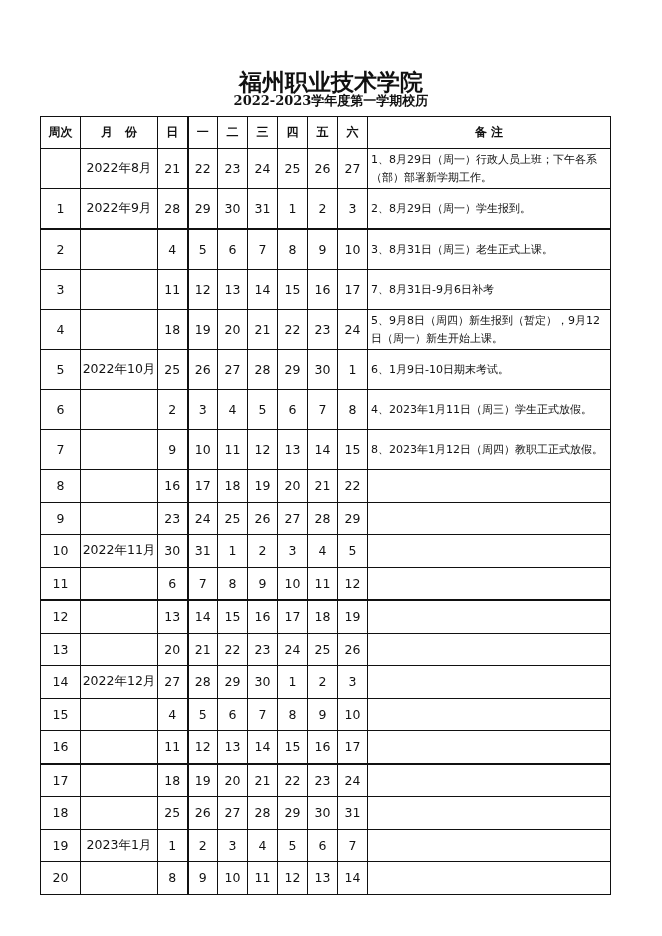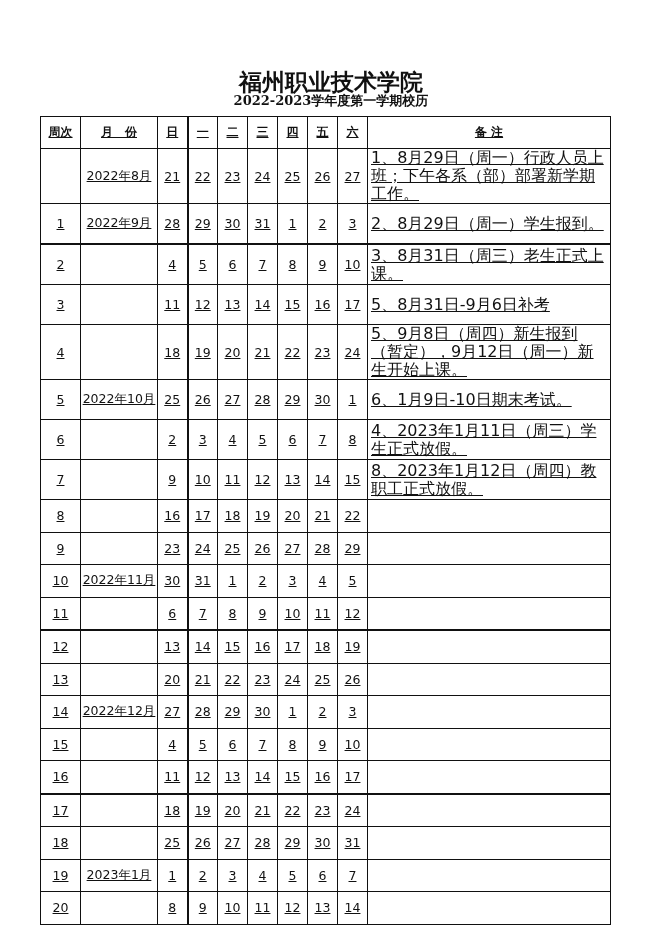--- a/index.html
+++ b/index.html
@@ -1,23 +1,23 @@
 <!DOCTYPE html>
 <html><head>
 <meta charset="utf-8">
 <style>
   html, body { margin:0; padding:0; background:#ffffff; }
   body { width:662px; height:936px; position:relative; font-family:"DejaVu Sans", sans-serif; color:#111; overflow:hidden; }
   .title { position:absolute; left:0; width:662px; text-align:center; font-family:"DejaVu Serif", serif; font-weight:bold; color:#111; }
   .t1 { top:67px; font-size:23px; }
   .t2 { top:92px; font-size:13px; }
-  table { position:absolute; left:40px; top:116px; border-collapse:collapse; table-layout:fixed;text-decoration:underline; }
+  table { position:absolute; left:40px; top:116px; border-collapse:collapse; table-layout:fixed; }
   td, th { border:1px solid #111; padding:0; text-align:center; vertical-align:middle; font-size:12.5px; font-weight:normal; overflow:hidden; }
   th { font-weight:bold; font-size:12px; height:31px; }
-  td.note { text-align:left; padding:0 3px; font-size:16px; line-height:18px; }
+  td.note { text-align:left; padding:0 3px; font-size:11px; line-height:18px; }
   tr.tall td { height:39px; }
   tr.short td { height:31.5px; }
   .thickL { border-left:2.5px solid #111; }
   tr.thickT td { border-top:2.5px solid #111; }
 </style>
 </head>
 <body>
 
 <div class="title t1">福州职业技术学院</div>
 <div class="title t2">2022-2023学年度第一学期校历</div>
@@ -89,21 +89,21 @@
       <tr class="tall">
         <td>3</td>
         <td></td>
         <td>11</td>
         <td class="thickL">12</td>
         <td>13</td>
         <td>14</td>
         <td>15</td>
         <td>16</td>
         <td>17</td>
-        <td class="note">5、8月31日-9月6日补考</td>
+        <td class="note">7、8月31日-9月6日补考</td>
       </tr>
       <tr class="tall">
         <td>4</td>
         <td></td>
         <td>18</td>
         <td class="thickL">19</td>
         <td>20</td>
         <td>21</td>
         <td>22</td>
         <td>23</td>

